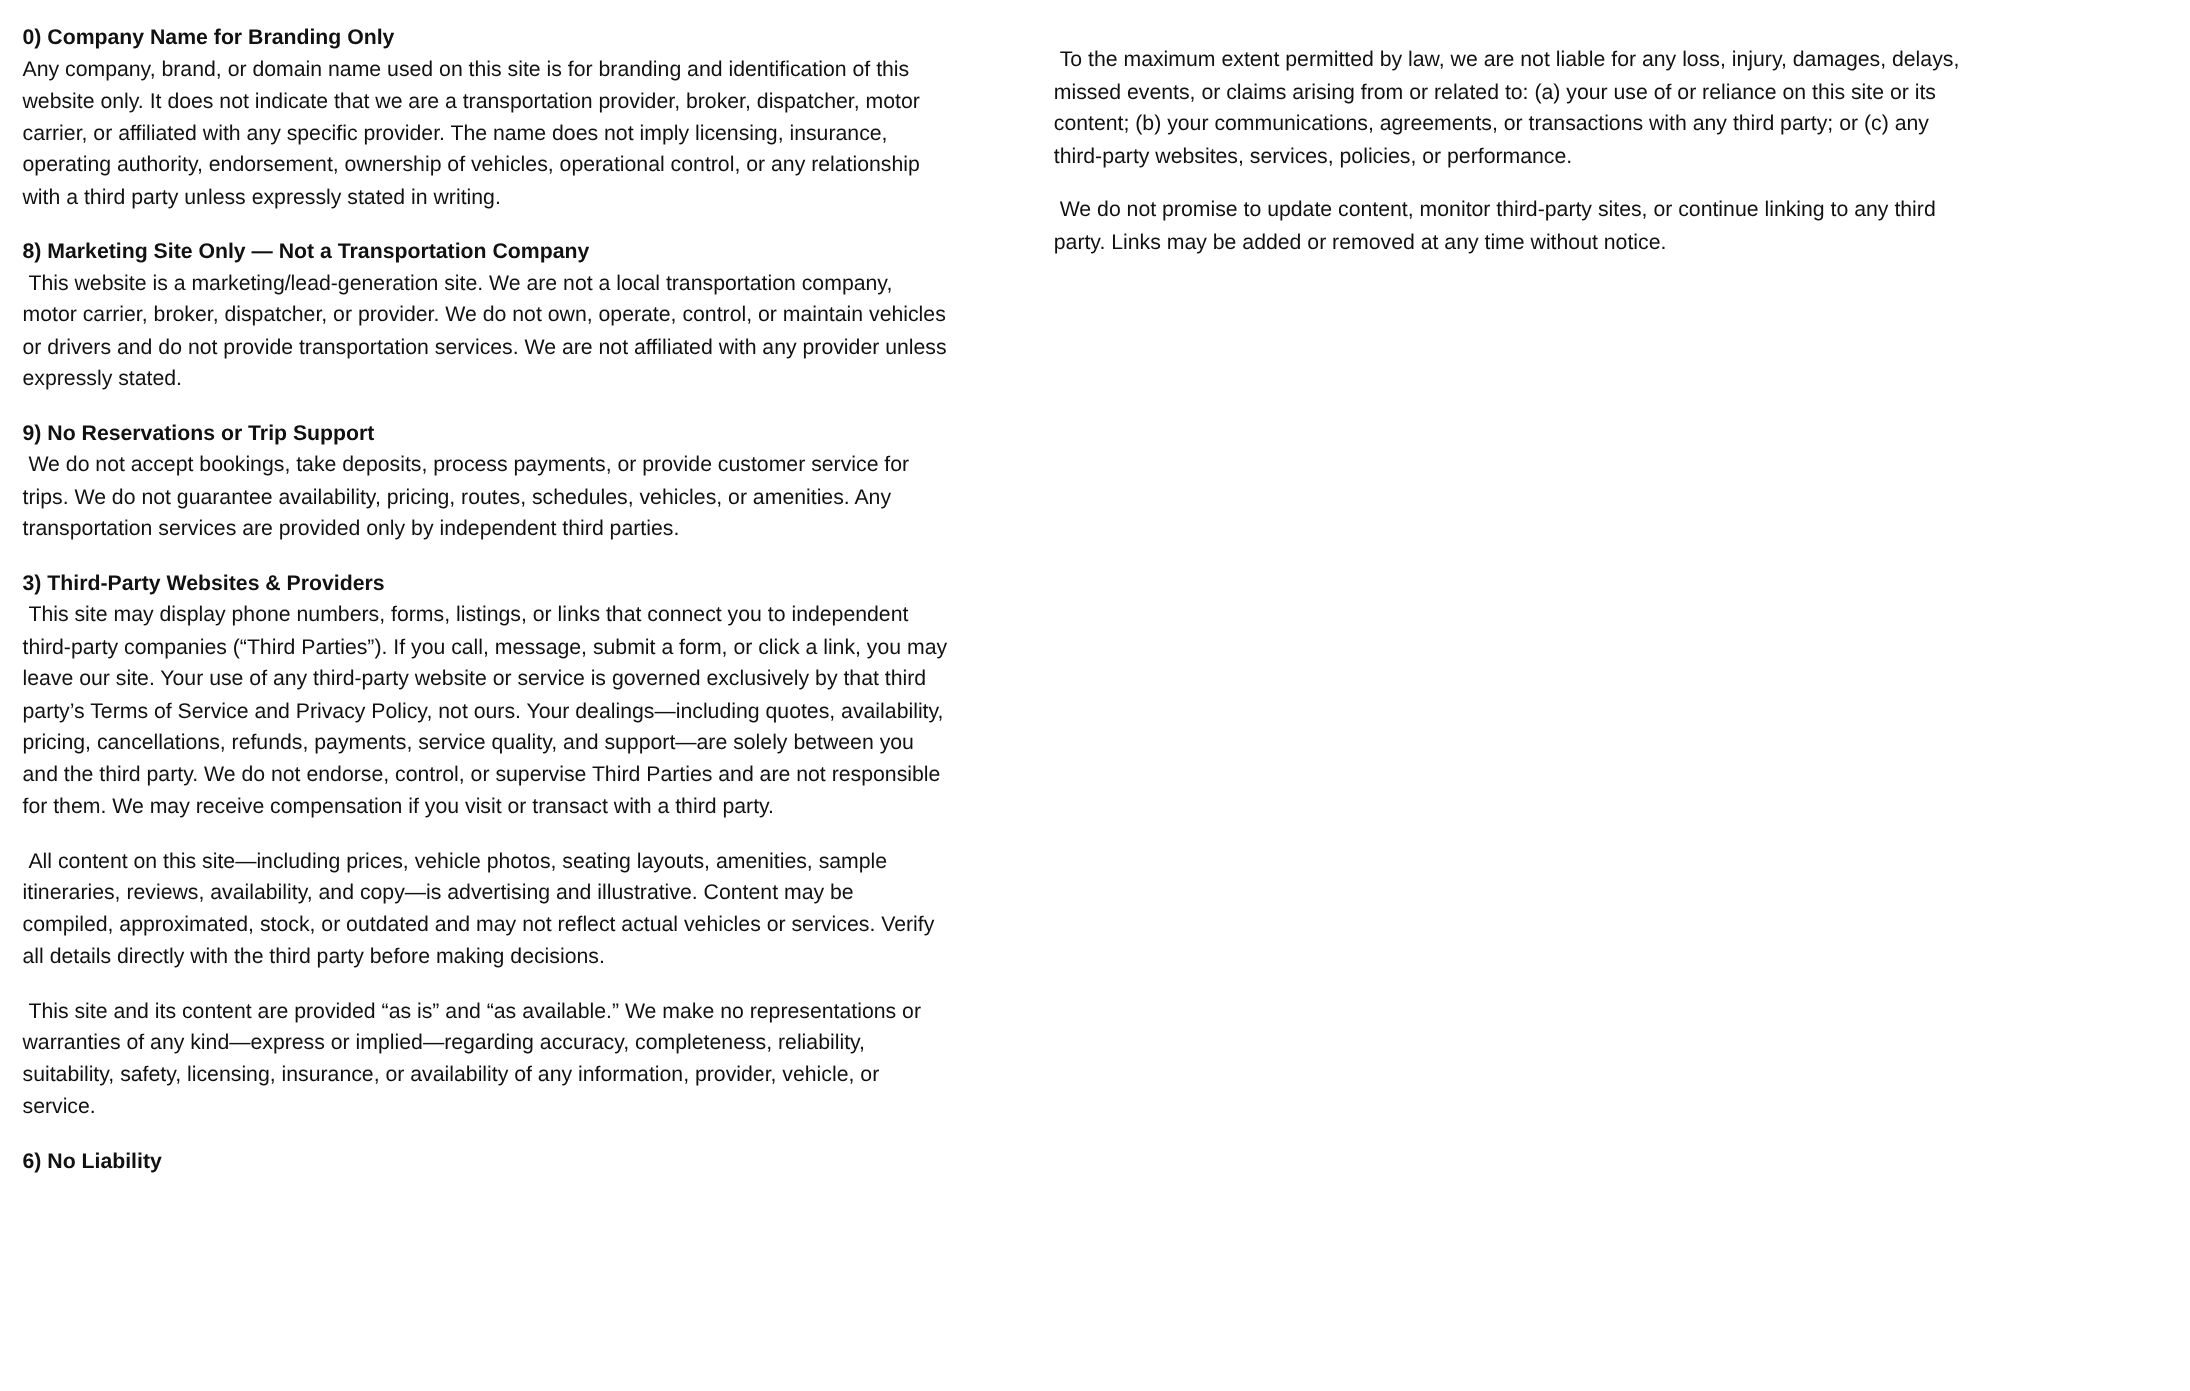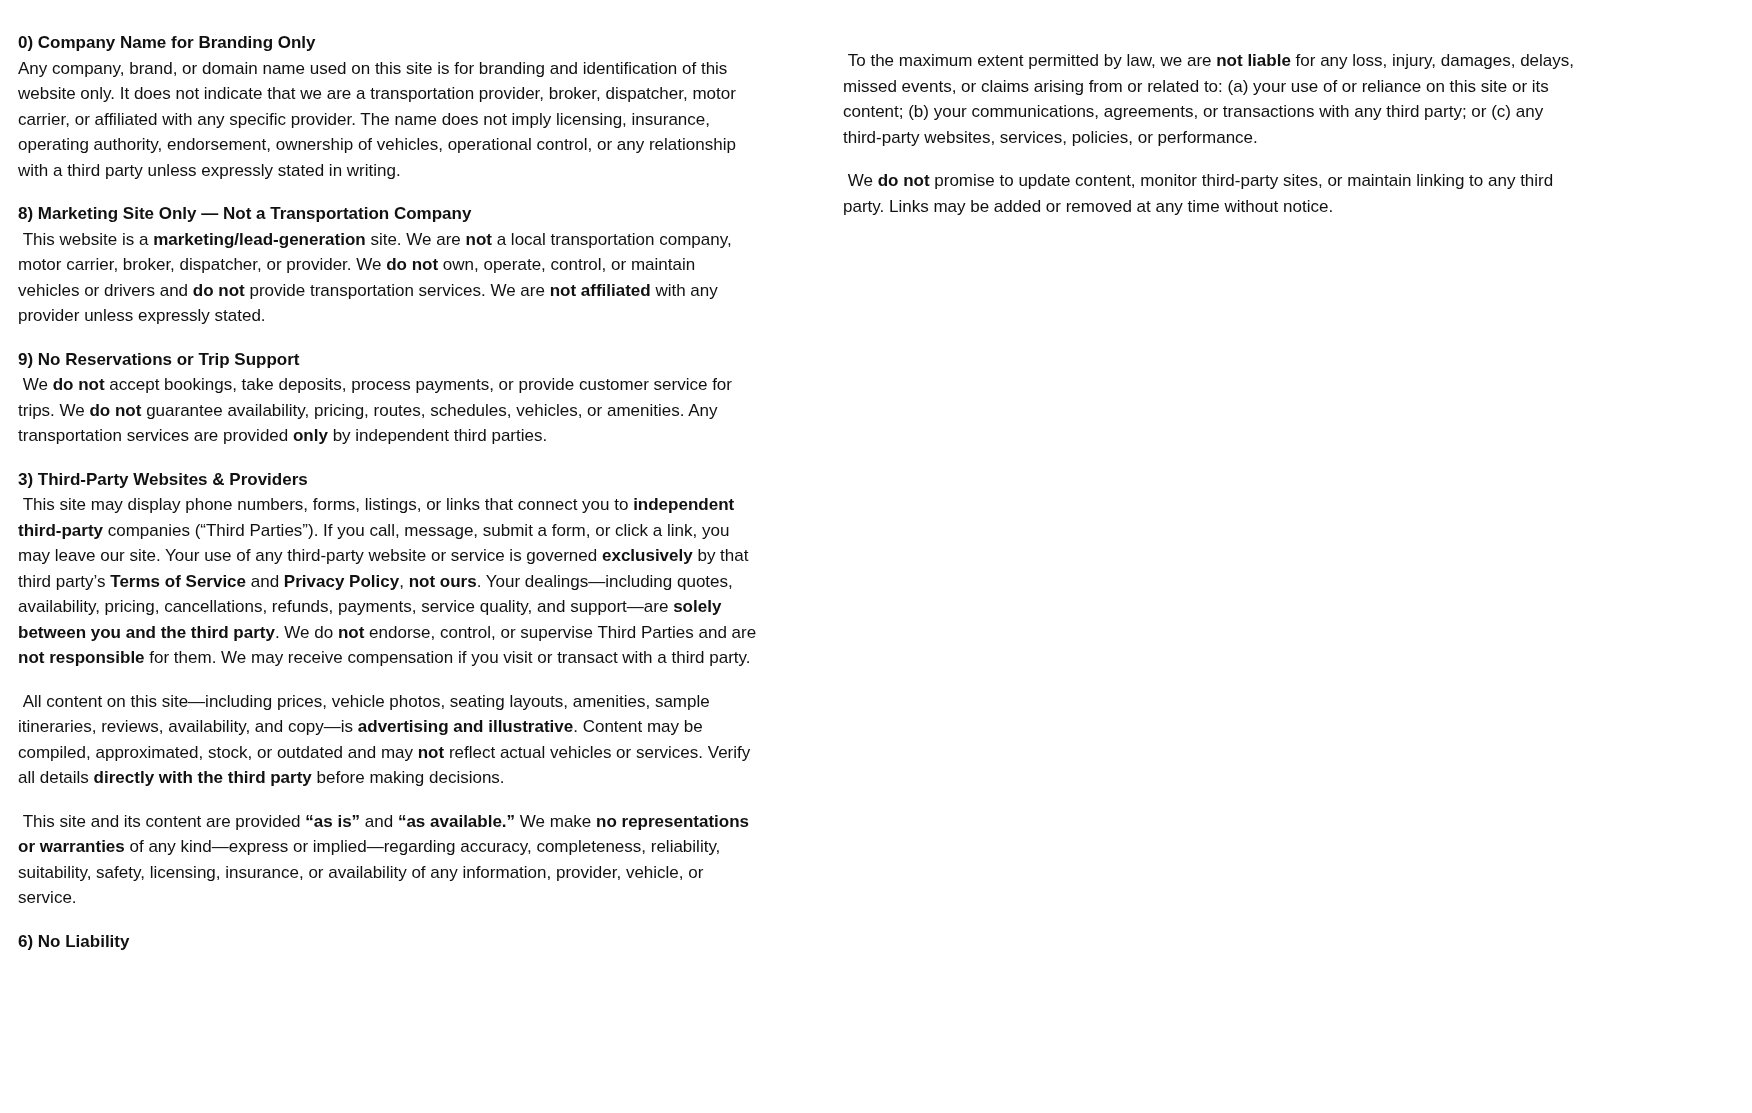--- a/index.html
+++ b/index.html
@@ -10,21 +10,21 @@
   body {
     width: 1752px;
     height: 1113px;
     overflow: hidden;
     font-family: "Liberation Sans", "DejaVu Sans", sans-serif;
     color: #111111;
   }
   .doc {
     margin-left: 18px;
     width: 1565px;
-    padding-top: 48px;
+    padding-top: 35px;
     height: 950px;
     column-count: 2;
     column-gap: 85px;
     column-fill: auto;
     font-size: 17px;
     line-height: 25.5px;
     orphans: 2;
     widows: 2;
   }
   .sec {
@@ -37,21 +37,21 @@
     font-size: 17px;
     line-height: 25.5px;
     font-weight: 700;
     margin: 0;
   }
   .bd {
     margin: 0;
     white-space: pre-wrap;
   }
   .b {
-    font-weight: 700;
+    font-weight: 400;
   }
 </style>
 </head>
 <body>
 
 <main class="doc">
     <section class="sec">
       <h3 class="hd">0) Company Name for Branding Only</h3>
       <p class="bd"><span class="r">Any company, brand, or domain name used on this site is for branding and identification of this website only. It does not indicate that we are a transportation provider, broker, dispatcher, motor carrier, or affiliated with any specific provider. The name does not imply licensing, insurance, operating authority, endorsement, ownership of vehicles, operational control, or any relationship with a third party unless expressly stated in writing.</span></p>
     </section>
@@ -71,15 +71,15 @@
       <p class="bd"><span class="r"> All content on this site—including prices, vehicle photos, seating layouts, amenities, sample itineraries, reviews, availability, and copy—is </span><span class="b">advertising and illustrative</span><span class="r">. Content may be compiled, approximated, stock, or outdated and may </span><span class="b">not</span><span class="r"> reflect actual vehicles or services. Verify all details </span><span class="b">directly with the third party</span><span class="r"> before making decisions.</span></p>
     </section>
     <section class="sec">
       <p class="bd"><span class="r"> This site and its content are provided </span><span class="b">“as is”</span><span class="r"> and </span><span class="b">“as available.”</span><span class="r"> We make </span><span class="b">no representations or warranties</span><span class="r"> of any kind—express or implied—regarding accuracy, completeness, reliability, suitability, safety, licensing, insurance, or availability of any information, provider, vehicle, or service.</span></p>
     </section>
     <section class="sec">
       <h3 class="hd">6) No Liability</h3>
       <p class="bd"><span class="r"> To the maximum extent permitted by law, we are </span><span class="b">not liable</span><span class="r"> for any loss, injury, damages, delays, missed events, or claims arising from or related to: (a) your use of or reliance on this site or its content; (b) your communications, agreements, or transactions with any third party; or (c) any third-party websites, services, policies, or performance.</span></p>
     </section>
     <section class="sec">
-      <p class="bd"><span class="r"> We </span><span class="b">do not</span><span class="r"> promise to update content, monitor third-party sites, or maintain linking to any third party. Links may be added or removed at any time without notice.</span></p>
+      <p class="bd"><span class="r"> We </span><span class="b">do not</span><span class="r"> promise to update content, monitor third-party sites, or continue linking to any third party. Links may be added or removed at any time without notice.</span></p>
     </section>
   </main>
 
 </body></html>

